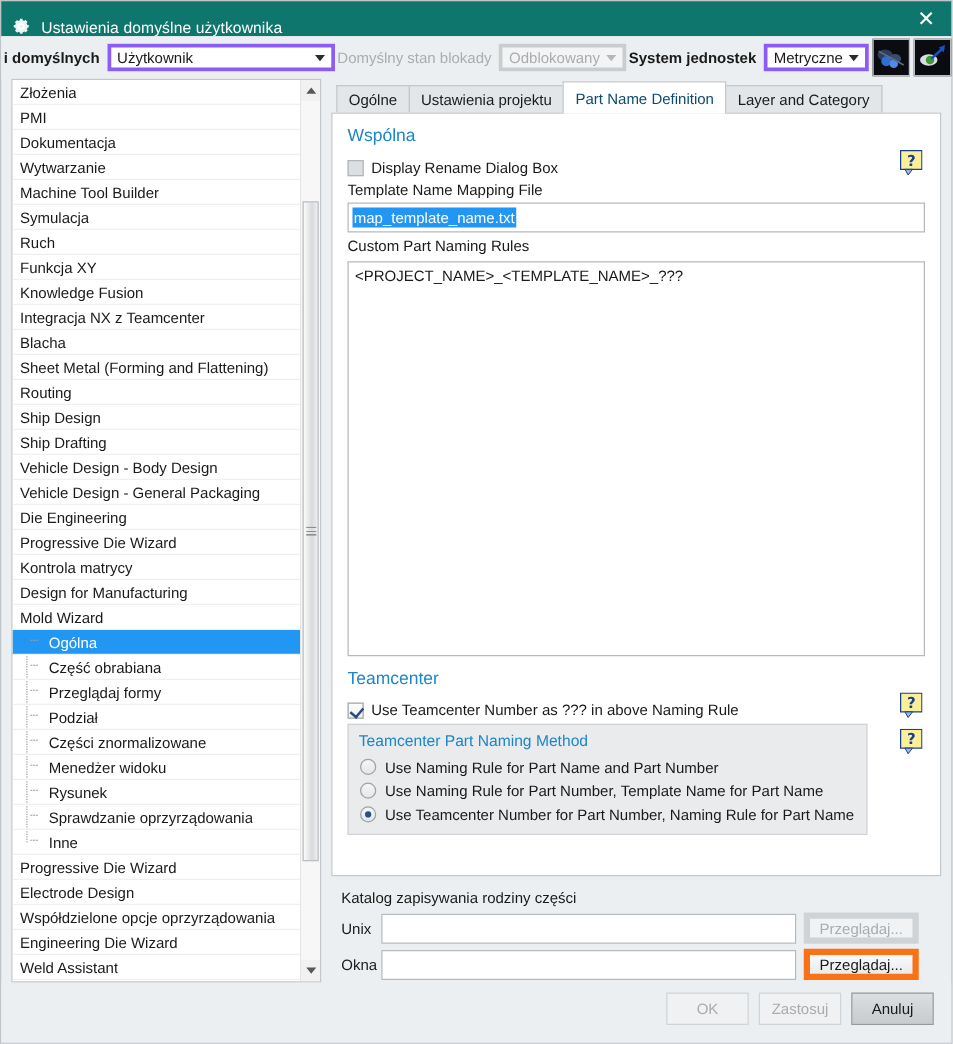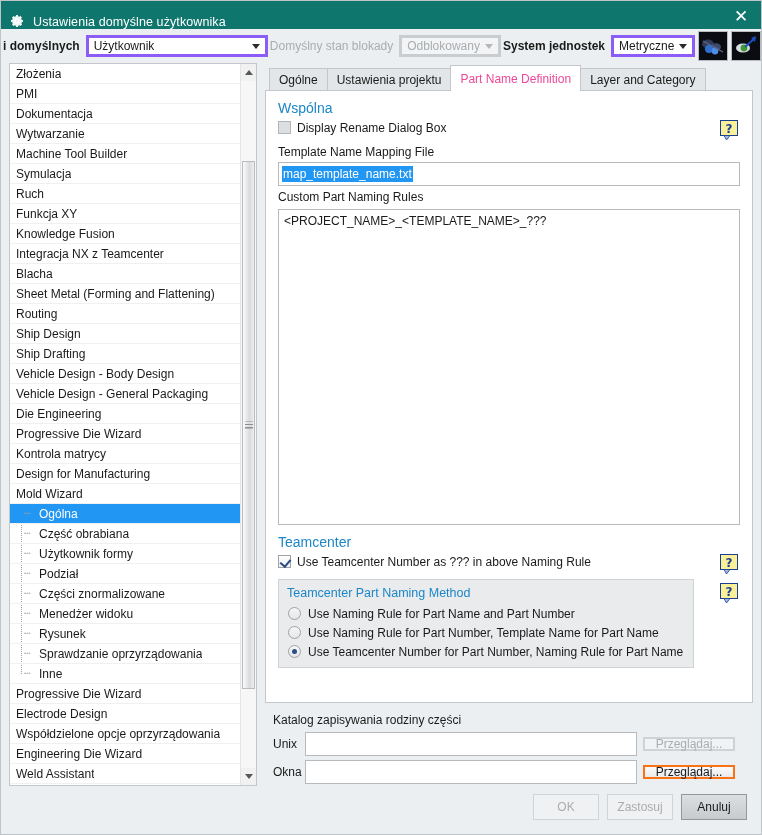--- a/index.html
+++ b/index.html
@@ -229,21 +229,21 @@
     border: 1px solid #c3c7cb;
     border-bottom: none;
     font-size: 12px;
     color: #1a1a1a;
     margin-right: -1px;
     cursor: pointer;
     white-space: nowrap;
   }
   .tab.active {
     background: #ffffff;
-    color: #ec4899;
+    color: #0c4a6e;
     height: 26px;
     position: relative;
     z-index: 3;
   }
 
   .tabpanel {
     flex: 1 1 auto;
     background: #ffffff;
     border: 1px solid #c3c7cb;
     margin-top: -1px;
@@ -254,21 +254,21 @@
   }
 
   .group { position: relative; }
   .grouptitle {
     color: #1c86c8;
     font-size: 14px;
     padding: 3px 0 5px 6px;
   }
 
   .row {
-    display: flex; align-items: flex-start;
+    display: flex; align-items: flex-end;
     position: relative;
     padding: 0 0 0 6px;
   }
 
   .cb {
     width: 13px; height: 13px; flex: 0 0 13px;
     border: 1px solid #9ea3a7;
     background: linear-gradient(to bottom,#fdfdfd,#eef0f1);
     margin-right: 6px;
     position: relative;
@@ -373,23 +373,23 @@
   }
   .dirrow .dinput {
     flex: 1 1 auto;
     height: 24px;
     background: #ffffff;
     border: 1px solid #b6babd;
     margin-right: 6px;
   }
   .browsebtn {
     width: 92px; flex: 0 0 92px;
-    height: 14px;
+    height: 25px;
     background: linear-gradient(to bottom,#fbfbfc,#e8eaec);
-    border: 2px solid #f97316;
+    border: 5px solid #f97316;
     font-size: 12px;
     display: flex; align-items: center; justify-content: center;
     cursor: pointer;
   }
   .browsebtn.disabled {
     color: #a9adb0;
     background: #f1f2f3;
     border-color: #cfd3d6;
   }
 
@@ -548,21 +548,21 @@
             <div class="trow child sel">
               <span class="tdash">┄</span>
               <span class="tlabel">Ogólna</span>
             </div>
             <div class="trow child">
               <span class="tdash">┄</span>
               <span class="tlabel">Część obrabiana</span>
             </div>
             <div class="trow child">
               <span class="tdash">┄</span>
-              <span class="tlabel">Użytkownik formy</span>
+              <span class="tlabel">Przeglądaj formy</span>
             </div>
             <div class="trow child">
               <span class="tdash">┄</span>
               <span class="tlabel">Podział</span>
             </div>
             <div class="trow child">
               <span class="tdash">┄</span>
               <span class="tlabel">Części znormalizowane</span>
             </div>
             <div class="trow child">

